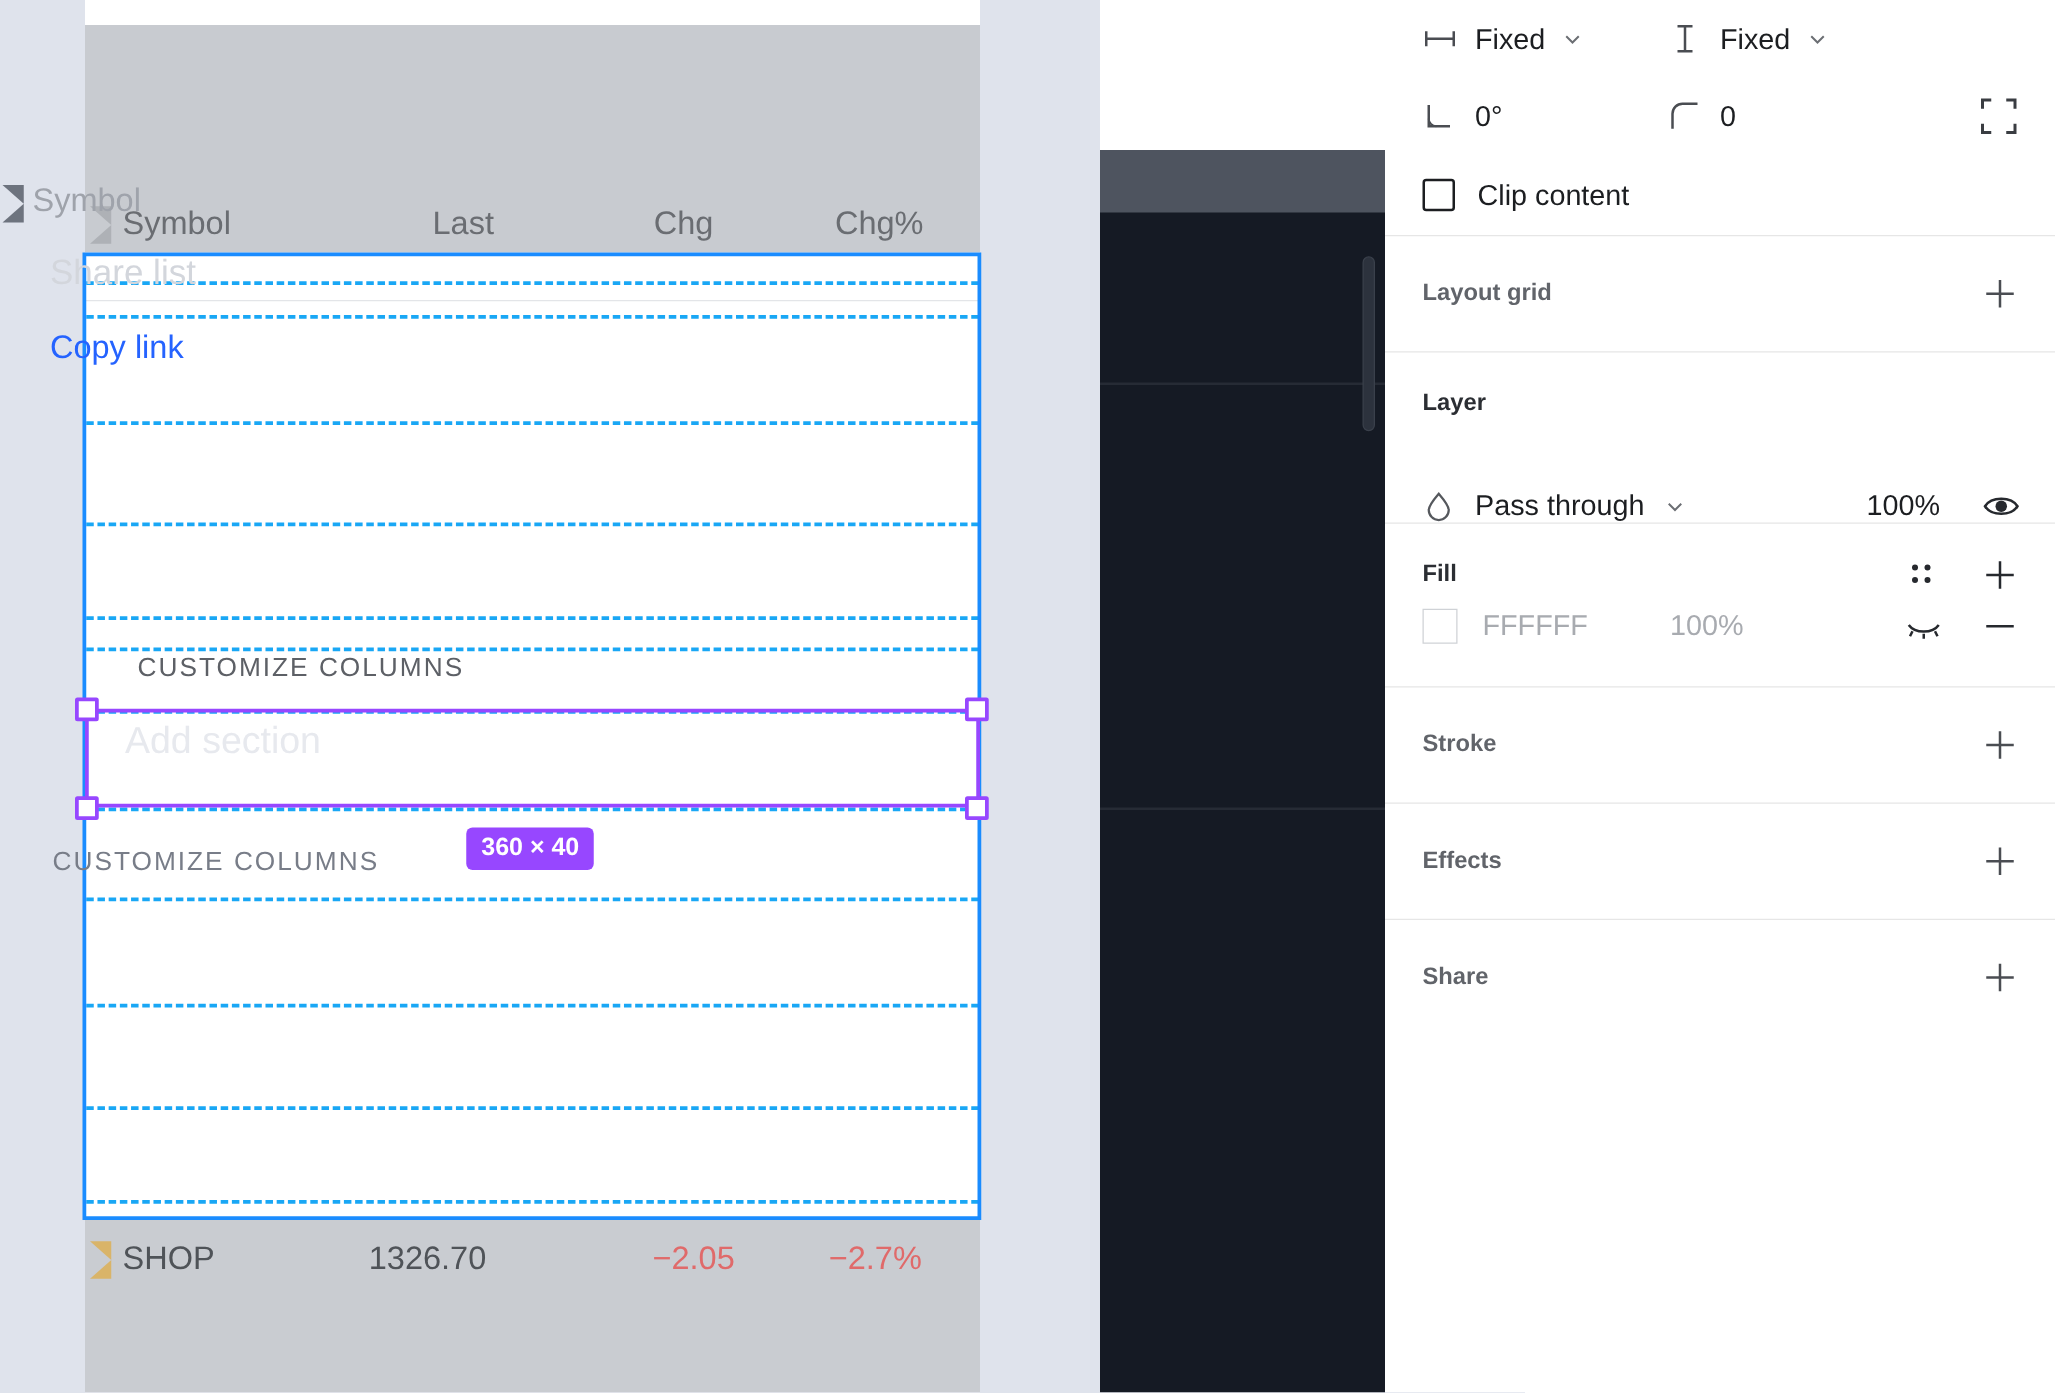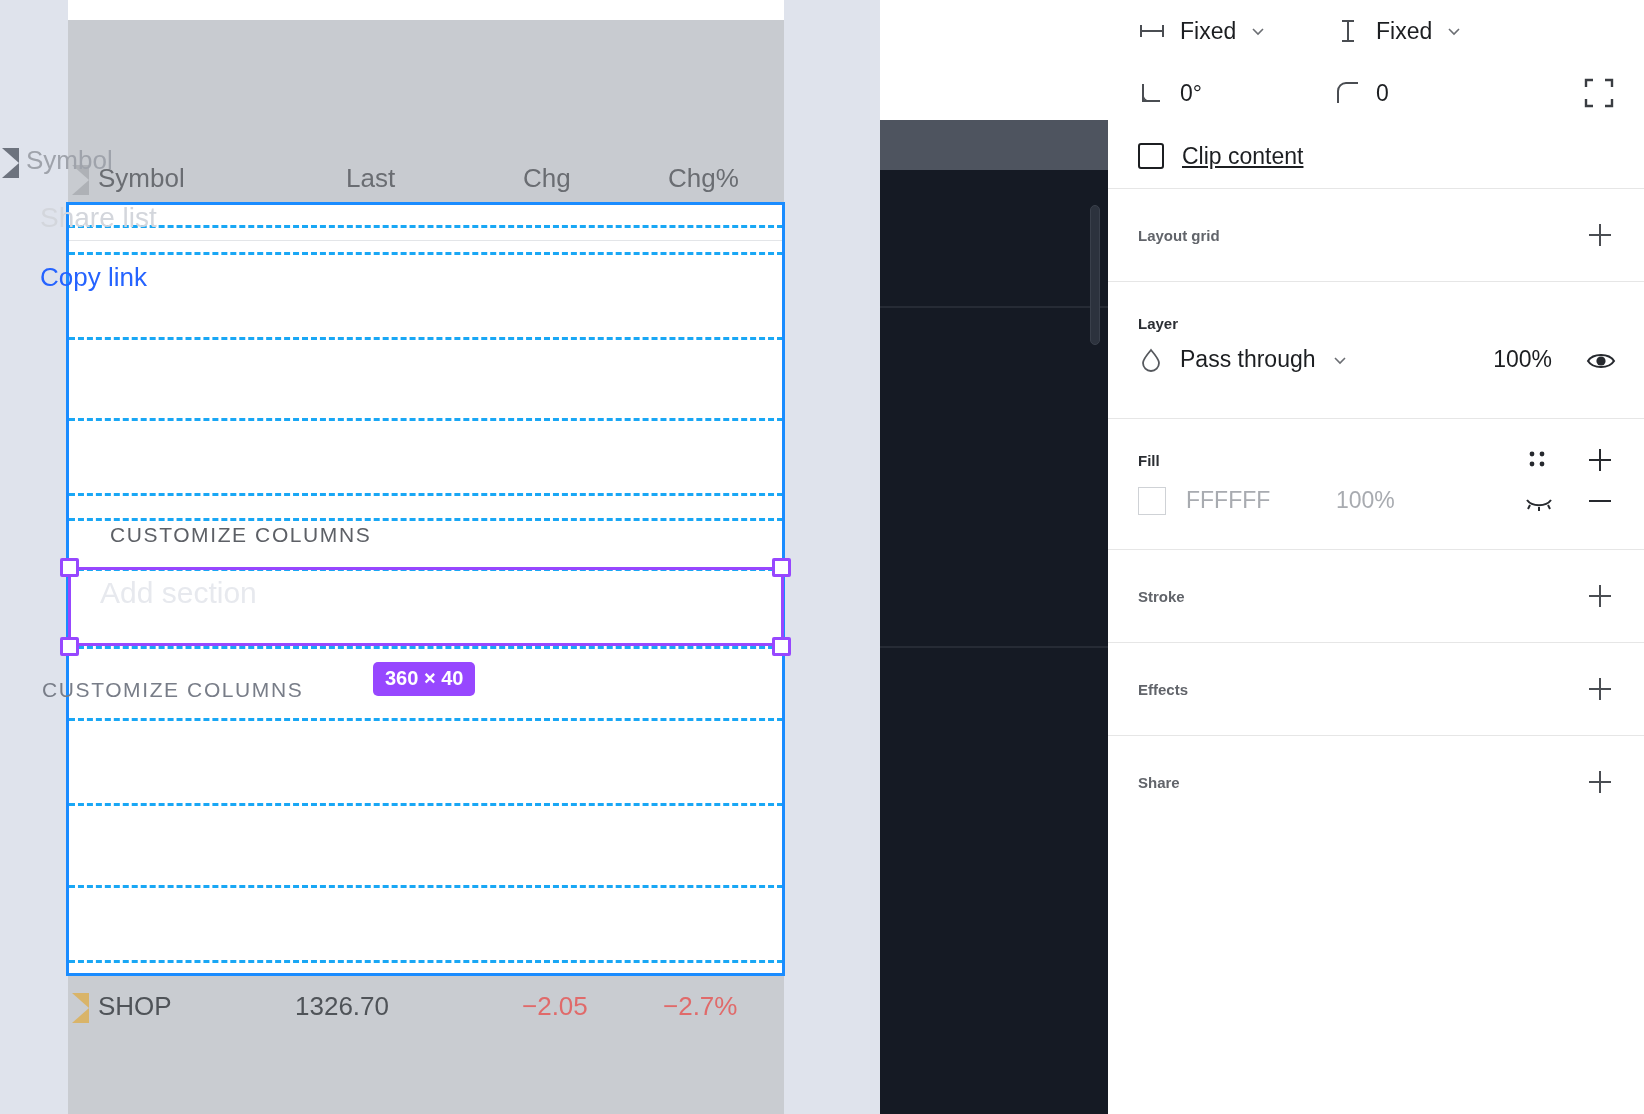--- a/index.html
+++ b/index.html
@@ -198,32 +198,32 @@
 
   .row-wh { display: flex; align-items: center; height: 62px; padding: 0 30px 0 30px; gap: 0; }
   .col-a { width: 196px; display: flex; align-items: center; gap: 14px; }
   .col-b { width: 196px; display: flex; align-items: center; gap: 14px; }
   .col-c { flex: 1; display: flex; justify-content: flex-end; }
 
   .checkbox-sq {
     width: 26px; height: 26px; border: 2.5px solid #1c1e21; border-radius: 3px;
     background: #fff; flex: 0 0 26px;
   }
-  .clip-label { margin-left: 18px; font-size: 23px; text-decoration: underline; }
+  .clip-label { margin-left: 18px; font-size: 23px; }
 
   .section-head {
     display: flex; align-items: center; justify-content: space-between;
     height: 92px; padding: 0 30px;
   }
-  .section-title { font-size: 15px; font-weight: bold; color: #2b2e33; }
+  .section-title { font-size: 19px; font-weight: bold; color: #2b2e33; }
   .section-title.muted { color: #61646a; font-weight: bold; }
   .plus { width: 28px; height: 28px; display: block; cursor: pointer; }
   .head-actions { display: flex; align-items: center; gap: 34px; }
 
-  .layer-row { display: flex; align-items: flex-start; height: 72px; padding: 0 30px; }
+  .layer-row { display: flex; align-items: flex-end; height: 72px; padding: 0 30px; }
   .layer-left { display: flex; align-items: center; gap: 16px; flex: 1; }
   .opacity-val { font-size: 23px; margin-right: 34px; }
 
   .fill-row { display: flex; align-items: flex-start; height: 62px; padding: 0 30px; color: #a8abb0; }
   .swatch { width: 28px; height: 28px; border: 1.5px solid #cfd2d6; background: #ffffff; flex: 0 0 28px; }
   .fill-hex { margin-left: 20px; width: 150px; font-size: 23px; color: #a8abb0; }
   .fill-op { width: 120px; font-size: 23px; color: #a8abb0; }
   .fill-actions { margin-left: auto; display: flex; align-items: center; gap: 34px; }
 
   .icon-svg { display: block; }

